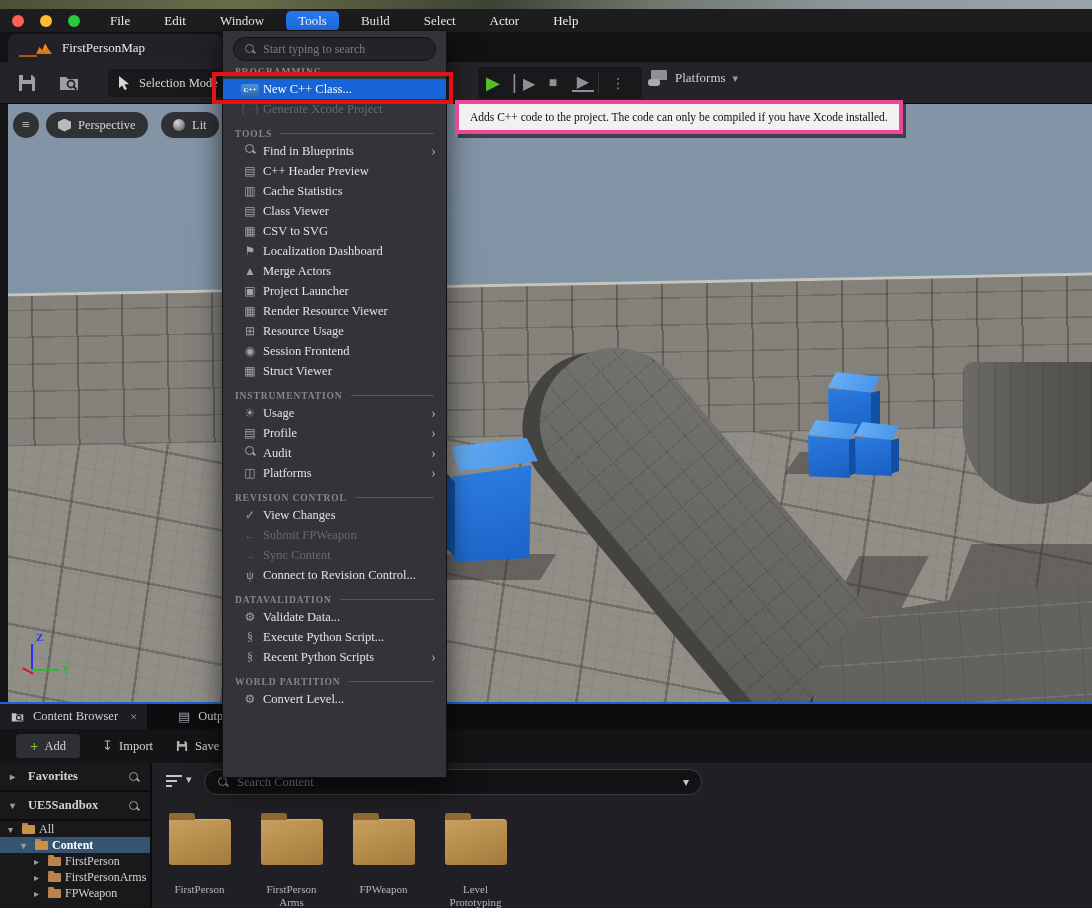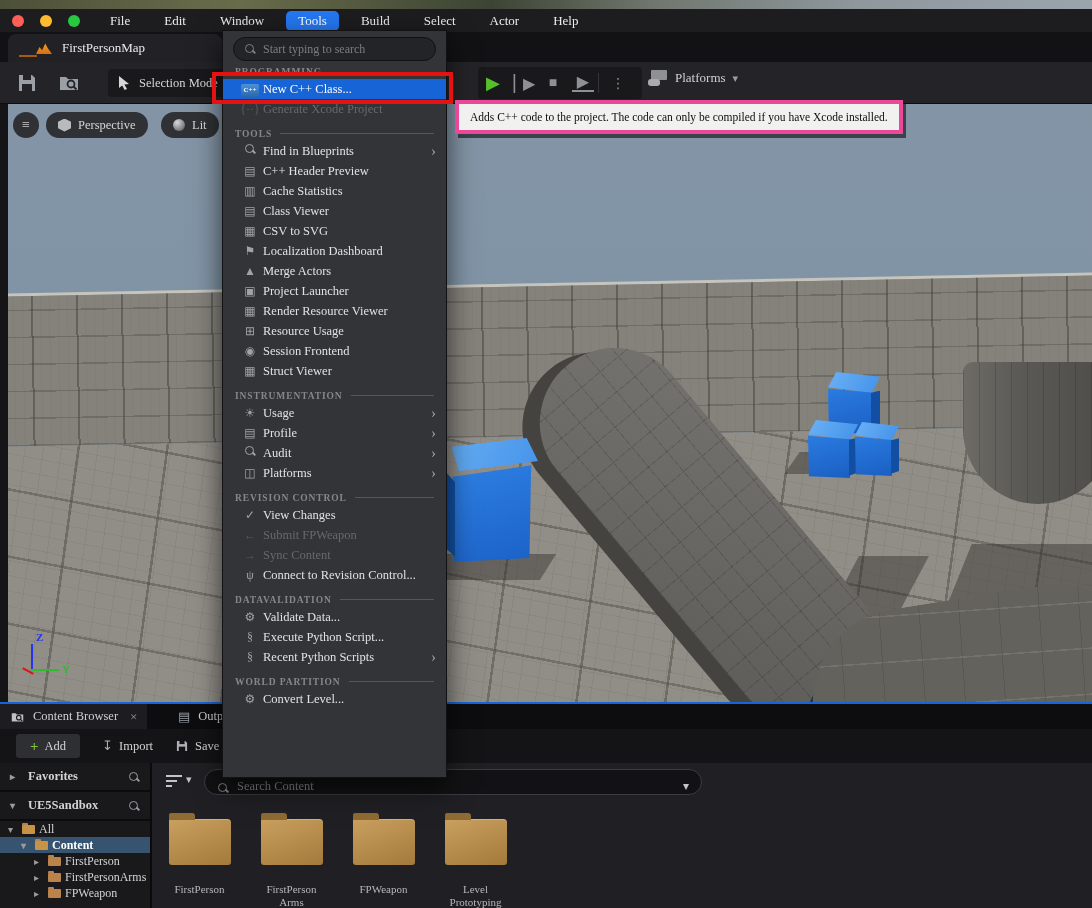--- a/index.html
+++ b/index.html
@@ -148,21 +148,21 @@
   .tree-row.selected { background:#36546f; font-weight:bold; color:#fff; }
   .tfolder { position:relative; width:13px; height:9px; background:#b9834b; border-radius:1px; flex:none; }
   .tfolder::before { content:""; position:absolute; left:0; top:-2px; width:6px; height:2px; background:#b9834b; border-radius:1px 1px 0 0; }
   .tfolder.open { background:#c99347; }
   .cb-main { flex:1; height:100%; background:#202024; position:relative; overflow:hidden; }
   .filter-icon { position:absolute; left:14px; top:12px; width:30px; height:14px; color:#c4c5c7; }
   .filter-icon .l1,.filter-icon .l2,.filter-icon .l3 { position:absolute; left:0; height:2px; background:#c4c5c7; }
   .filter-icon .l1{top:0;width:16px}.filter-icon .l2{top:5px;width:11px}.filter-icon .l3{top:10px;width:6px}
   .filter-icon .chev{position:absolute; left:20px; top:-2px; font-size:11px; color:#c4c5c7;}
   .search-pill { position:absolute; left:52px; top:6px; width:498px; height:26px; background:#121214;
-    border:1px solid #3c3d41; border-radius:14px; display:flex; align-items:flex-end; gap:8px;
+    border:1px solid #3c3d41; border-radius:14px; display:flex; align-items:center; gap:8px;
     padding:0 12px; color:#87898d; font-size:12.5px; }
   .search-pill .chev { margin-left:auto; color:#c4c5c7; font-size:12px; }
   .folders { position:absolute; left:14px; top:48px; display:flex; gap:25px; }
   .folder-card { width:67px; display:flex; flex-direction:column; align-items:center; }
   .folder-big { position:relative; width:62px; height:46px; margin-top:8px;
     background:linear-gradient(160deg,#c9a05e,#a47a3c); border-radius:2px 4px 3px 3px;
     box-shadow:inset 0 1px 0 rgba(255,255,255,.25); }
   .folder-big::before { content:""; position:absolute; left:0; top:-6px; width:26px; height:7px;
     background:#8e6a34; border-radius:2px 3px 0 0; }
   .folder-name { margin-top:18px; font-size:11px; color:#b6b7b9; text-align:center; line-height:13px;

